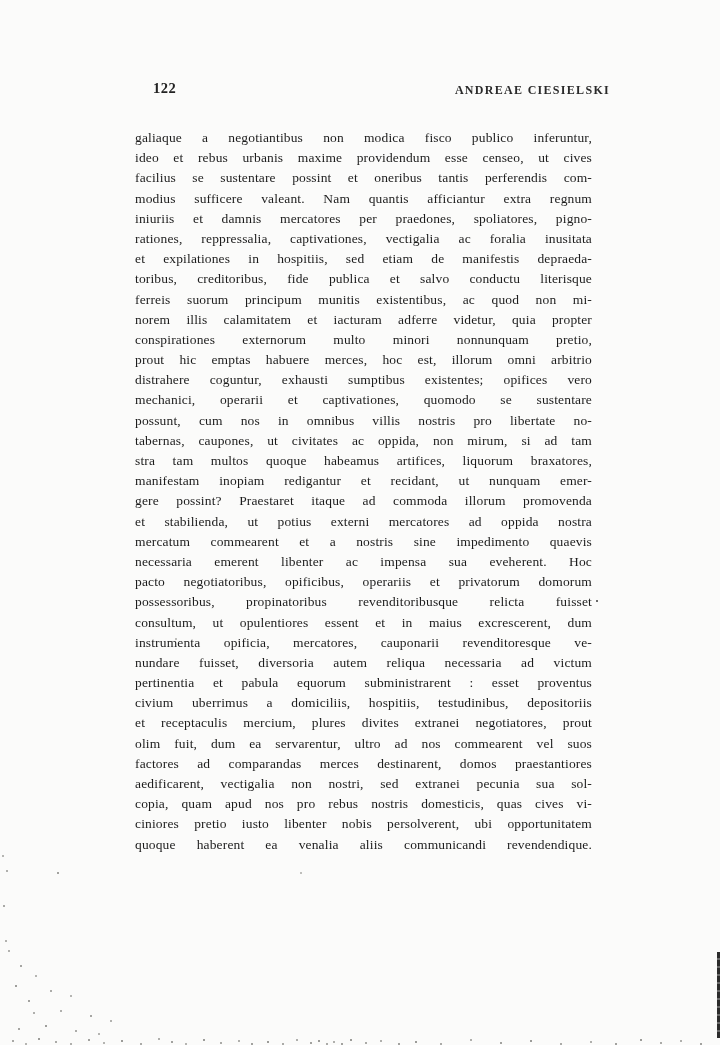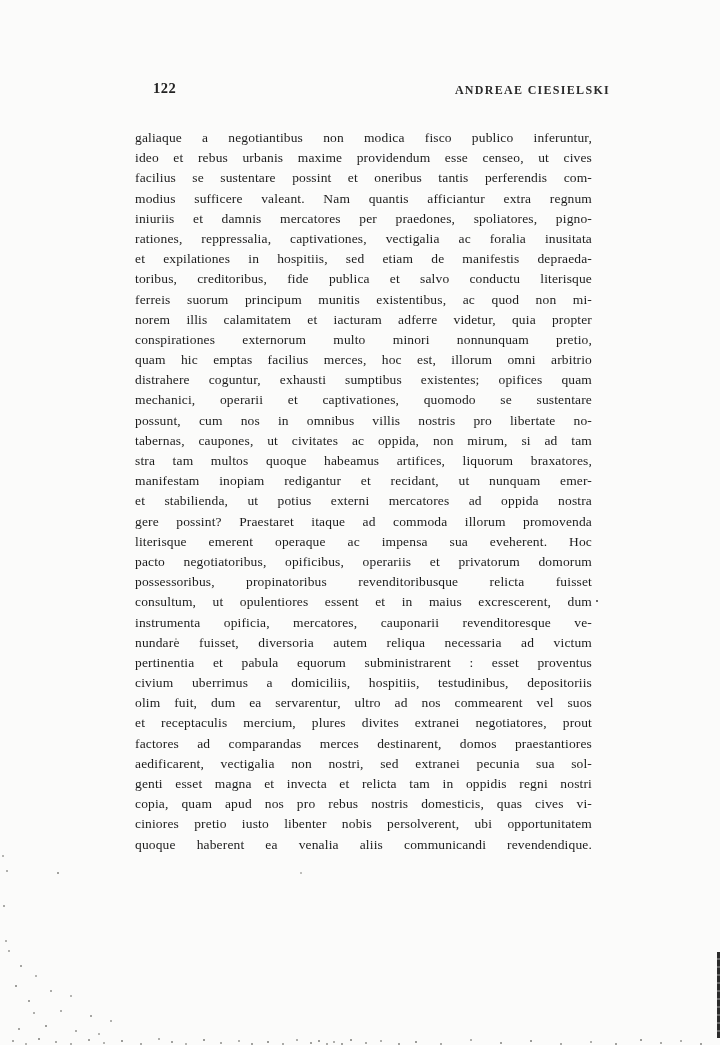--- a/index.html
+++ b/index.html
@@ -136,42 +136,42 @@
       <div class="line">ideo et rebus urbanis maxime providendum esse censeo, ut cives</div>
       <div class="line">facilius se sustentare possint et oneribus tantis perferendis com-</div>
       <div class="line">modius sufficere valeant. Nam quantis afficiantur extra regnum</div>
       <div class="line">iniuriis et damnis mercatores per praedones, spoliatores, pigno-</div>
       <div class="line">rationes, reppressalia, captivationes, vectigalia ac foralia inusitata</div>
       <div class="line">et expilationes in hospitiis, sed etiam de manifestis depraeda-</div>
       <div class="line">toribus, creditoribus, fide publica et salvo conductu literisque</div>
       <div class="line">ferreis suorum principum munitis existentibus, ac quod non mi-</div>
       <div class="line">norem illis calamitatem et iacturam adferre videtur, quia propter</div>
       <div class="line">conspirationes externorum multo minori nonnunquam pretio,</div>
-      <div class="line">quam hic emptas facilius merces, hoc est, illorum omni arbitrio</div>
-      <div class="line">distrahere coguntur, exhausti sumptibus existentes; opifices quam</div>
+      <div class="line">prout hic emptas habuere merces, hoc est, illorum omni arbitrio</div>
+      <div class="line">distrahere coguntur, exhausti sumptibus existentes; opifices vero</div>
       <div class="line">mechanici, operarii et captivationes, quomodo se sustentare</div>
       <div class="line">possunt, cum nos in omnibus villis nostris pro libertate no-</div>
       <div class="line">tabernas, caupones, ut civitates ac oppida, non mirum, si ad tam</div>
       <div class="line">stra tam multos quoque habeamus artifices, liquorum braxatores,</div>
       <div class="line">manifestam inopiam redigantur et recidant, ut nunquam emer-</div>
+      <div class="line">gere possint? Praestaret itaque ad commoda illorum promovenda</div>
       <div class="line">et stabilienda, ut potius externi mercatores ad oppida nostra</div>
-      <div class="line">gere possint? Praestaret itaque ad commoda illorum promovenda</div>
-      <div class="line">literisque emerent operaque ac impensa sua eveherent. Hoc</div>
+      <div class="line">mercatum commearent et a nostris sine impedimento quaevis</div>
+      <div class="line">necessaria emerent libenter ac impensa sua eveherent. Hoc</div>
       <div class="line">pacto negotiatoribus, opificibus, operariis et privatorum domorum</div>
       <div class="line">possessoribus, propinatoribus revenditoribusque relicta fuisset</div>
       <div class="line">consultum, ut opulentiores essent et in maius excrescerent, dum</div>
       <div class="line">instrumenta opificia, mercatores, cauponarii revenditoresque ve-</div>
       <div class="line">nundare fuisset, diversoria autem reliqua necessaria ad victum</div>
       <div class="line">pertinentia et pabula equorum subministrarent : esset proventus</div>
       <div class="line">civium uberrimus a domiciliis, hospitiis, testudinibus, depositoriis</div>
+      <div class="line">et receptaculis mercium, plures divites extranei negotiatores, prout</div>
       <div class="line">olim fuit, dum ea servarentur, ultro ad nos commearent vel suos</div>
-      <div class="line">et receptaculis mercium, plures divites extranei negotiatores, prout</div>
       <div class="line">factores ad comparandas merces destinarent, domos praestantiores</div>
       <div class="line">aedificarent, vectigalia non nostri, sed extranei pecunia sua sol-</div>
-      <div class="line">genti esset magna et invecta et relicta tam in oppidis regni nostri</div>
       <div class="line">copia, quam apud nos pro rebus nostris domesticis, quas cives vi-</div>
       <div class="line">ciniores pretio iusto libenter nobis persolverent, ubi opportunitatem</div>
       <div class="line">quoque haberent ea venalia aliis communicandi revendendique.</div>
     </div>
 
   <div class="speck-period"></div>
   <div class="speckles"></div>
   <div class="right-edge-mark"></div>
 
 </div>

